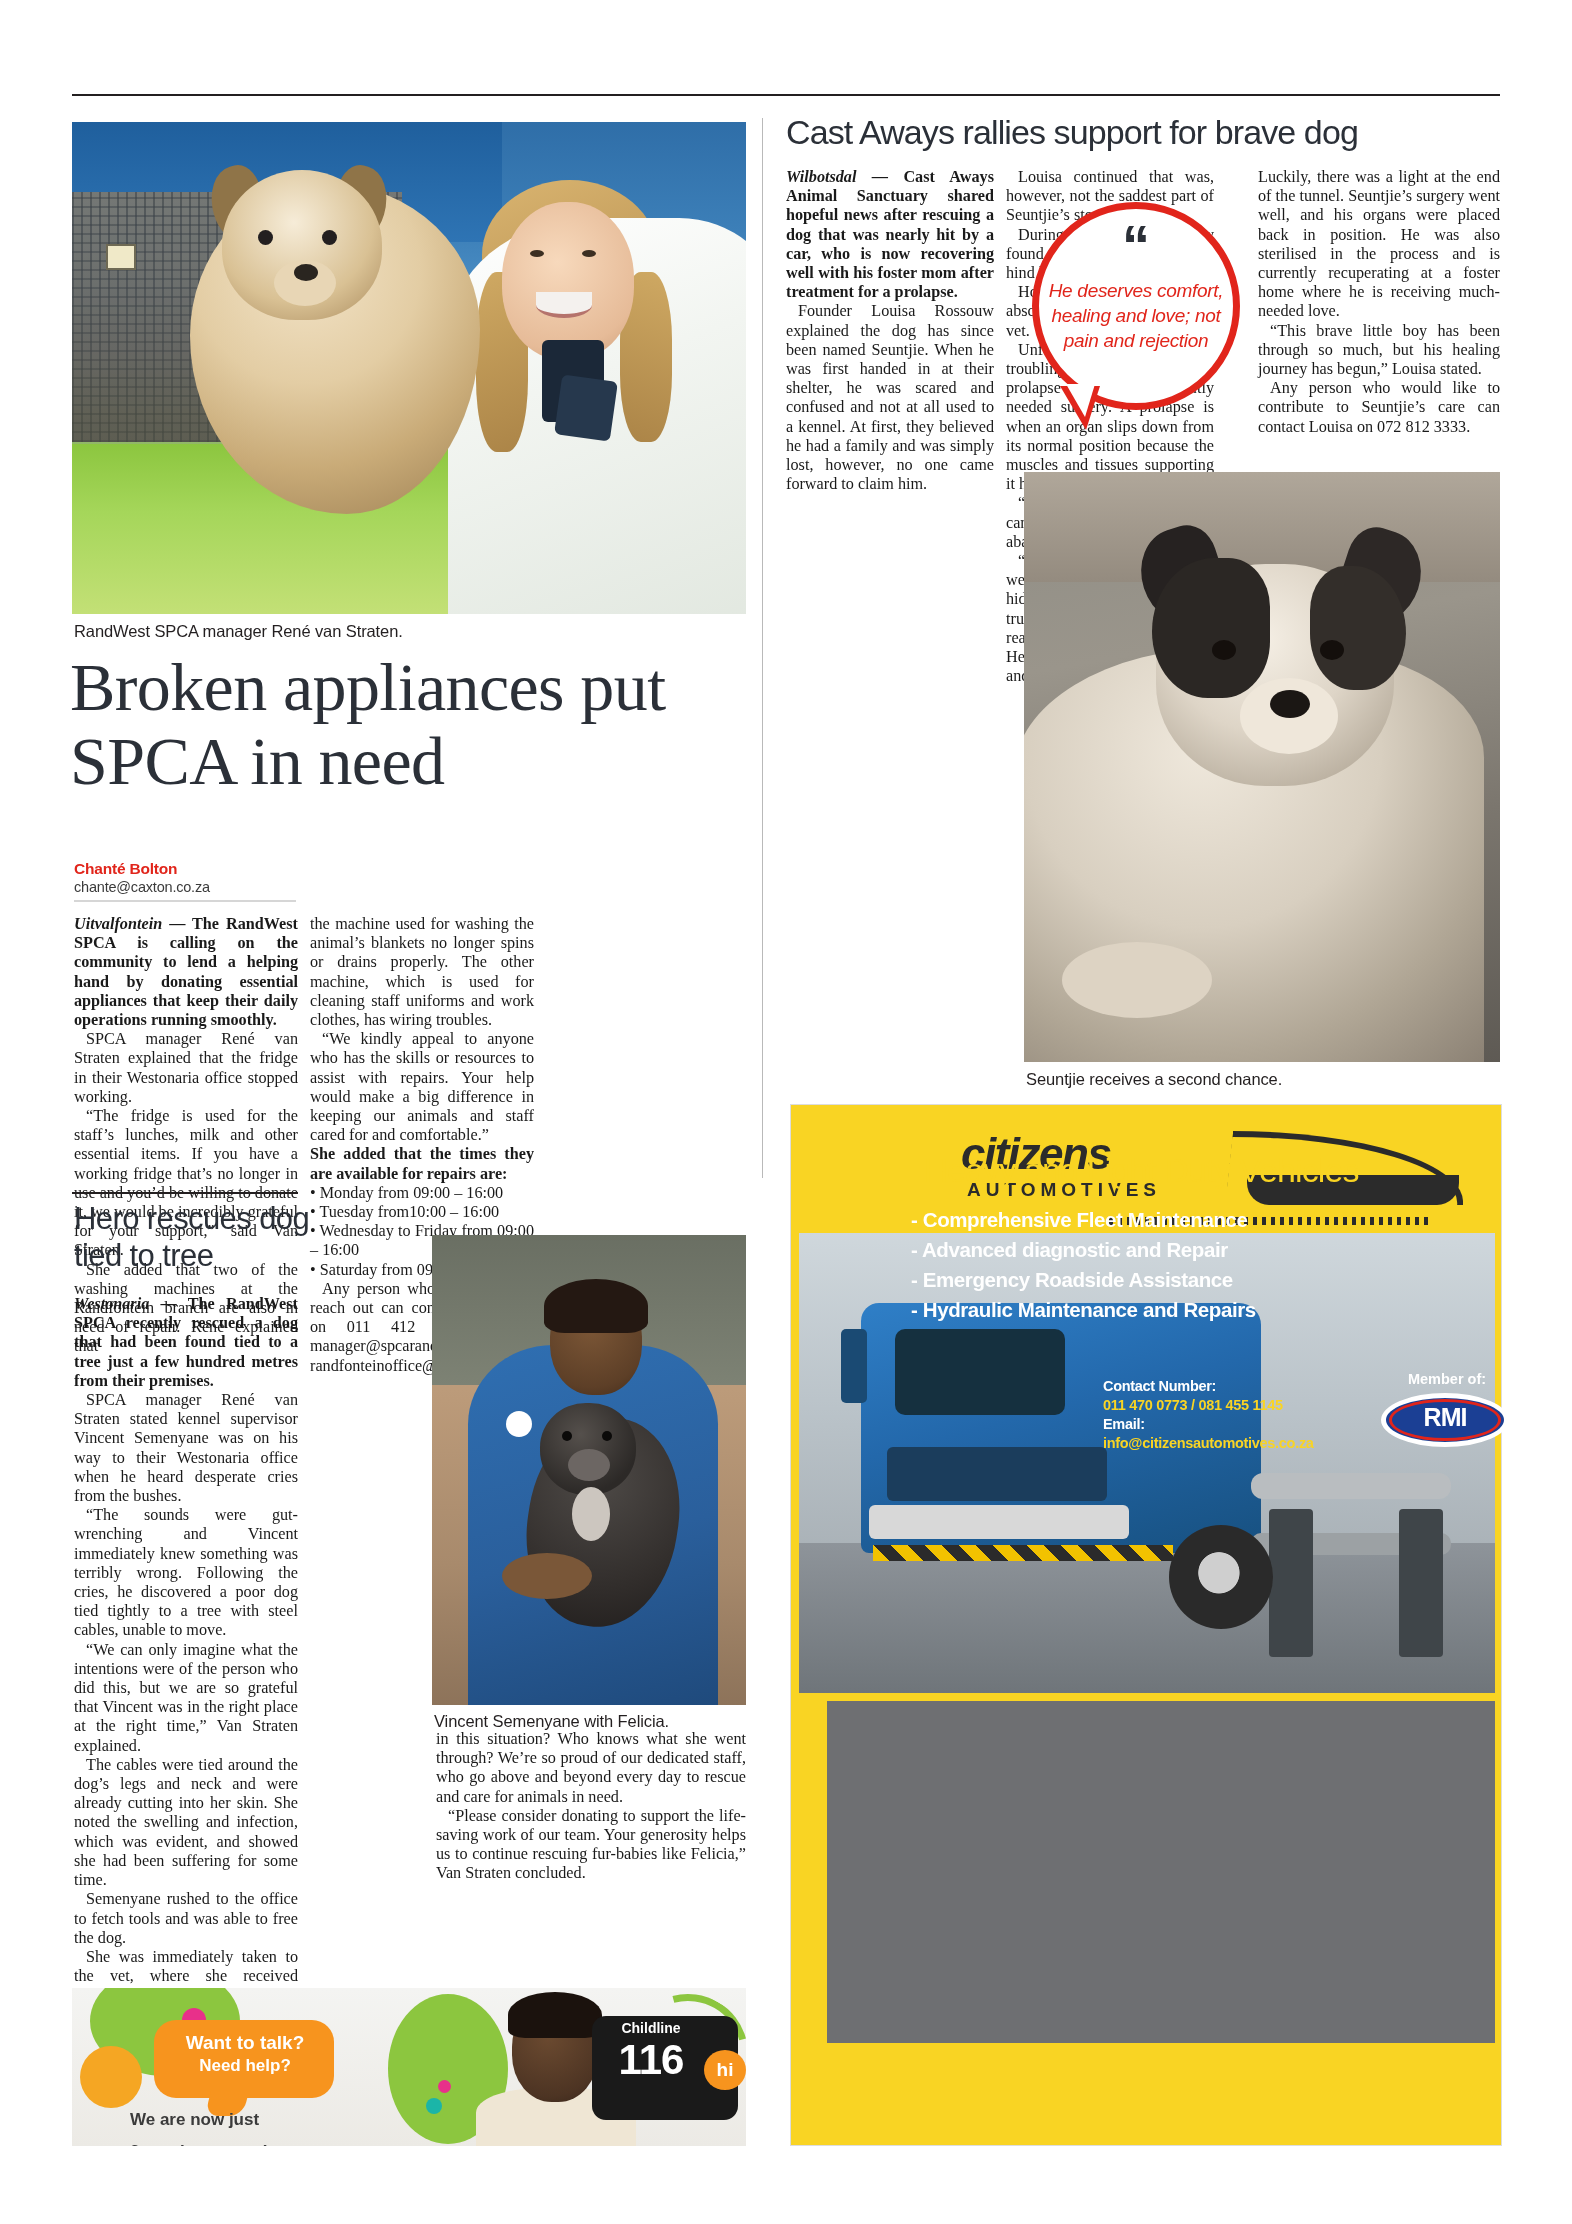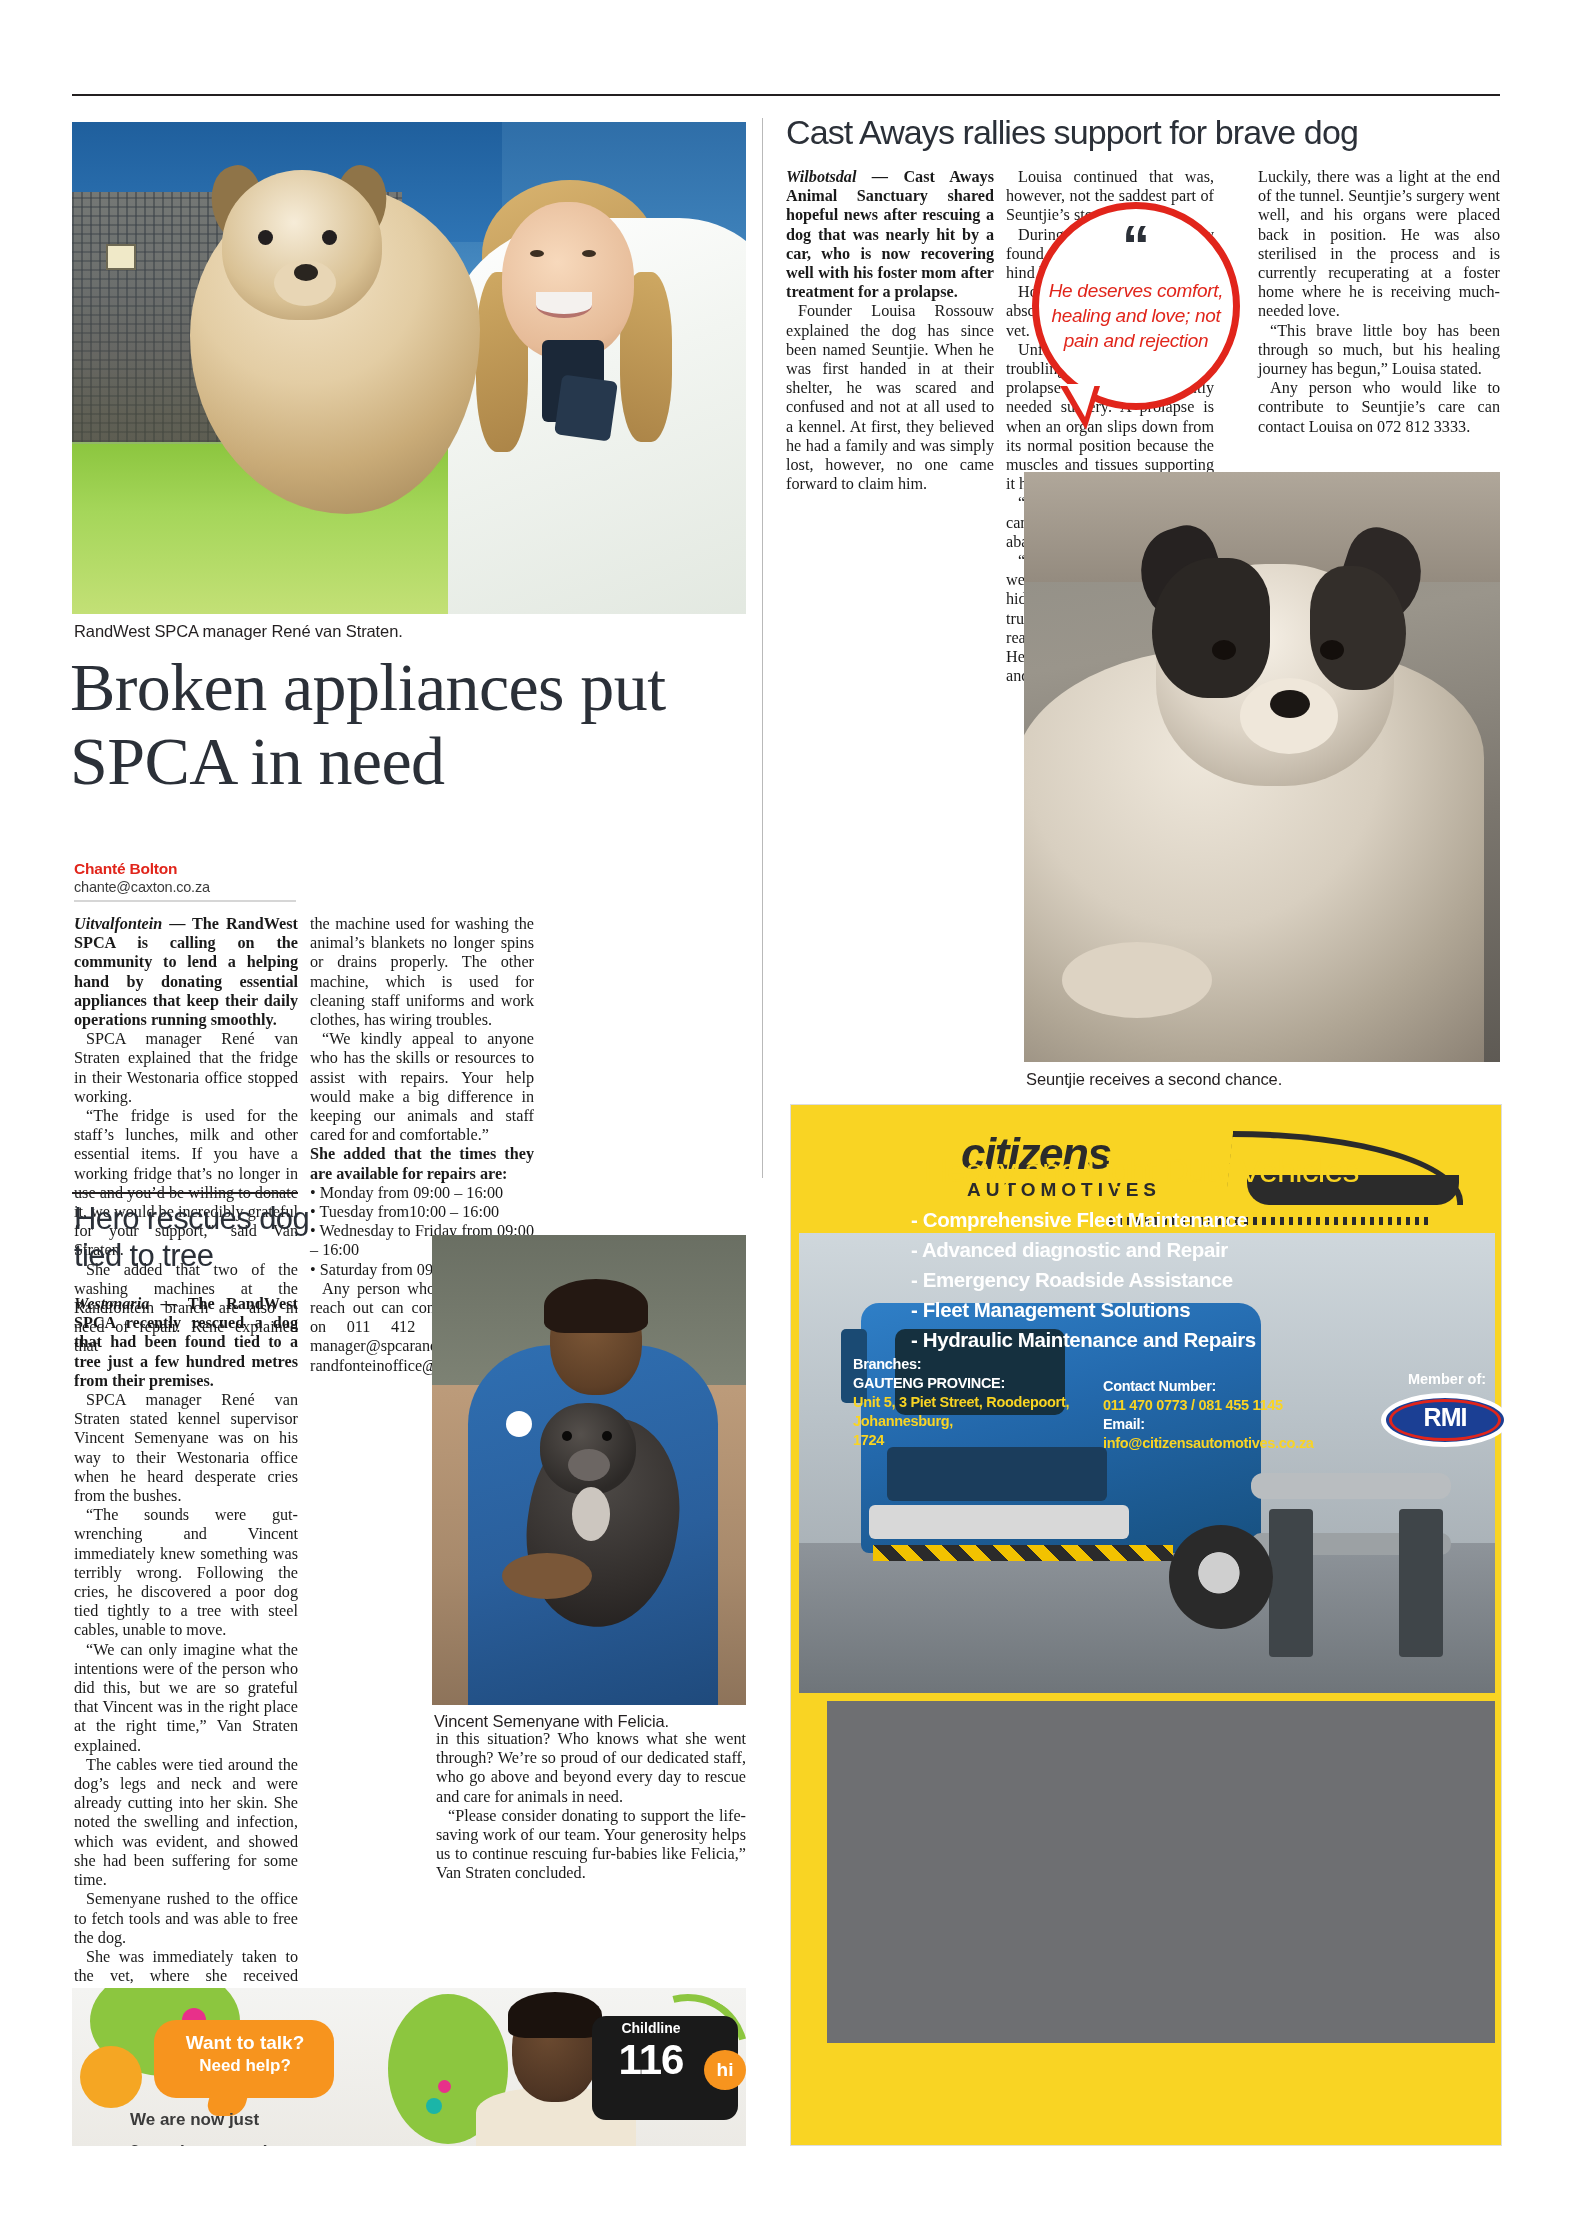--- a/index.html
+++ b/index.html
@@ -511,31 +511,23 @@
     </div>
 
     <div class="services">
       <div class="ystripe"></div>
     </div>
     <div class="svc-sub">Heavy and Light Duty Vehicles</div>
     <ul class="svc-list">
       <li>- Comprehensive Fleet Maintenance</li>
       <li>- Advanced diagnostic and Repair</li>
       <li>- Emergency Roadside Assistance</li>
-      <li>- Fleet Management Solutions</li>
       <li>- Hydraulic Maintenance and Repairs</li>
     </ul>
 
-    <div class="branch-block">
-      <div class="lbl">Branches:</div>
-      <div class="lbl">GAUTENG PROVINCE:</div>
-      <div class="val">Unit 5, 3 Piet Street, Roodepoort,</div>
-      <div class="val">Johannesburg,</div>
-      <div class="val">1724</div>
-    </div>
 
     <div class="contact-block">
       <div class="lbl">Contact Number:</div>
       <div class="val">011 470 0773 / 081 455 1145</div>
       <div class="lbl">Email:</div>
       <div class="val">info@citizensautomotives.co.za</div>
     </div>
 
     <div class="member">Member of:</div>
     <div class="rmi"></div>

